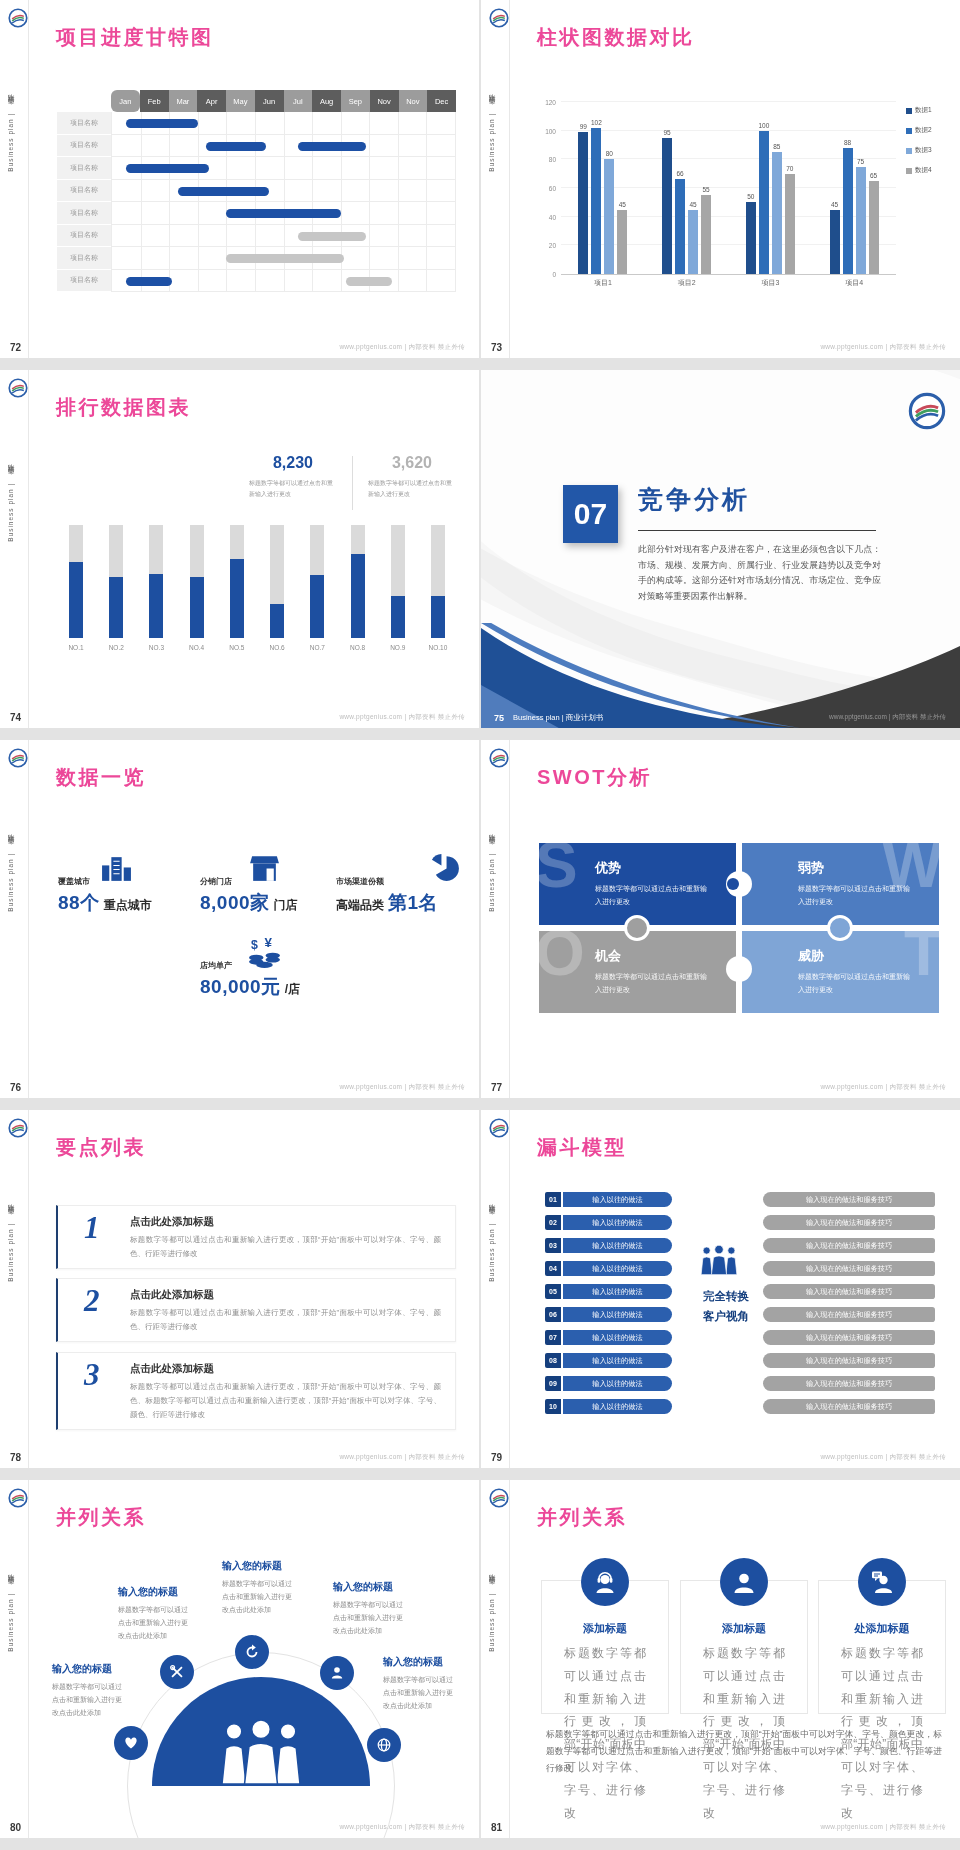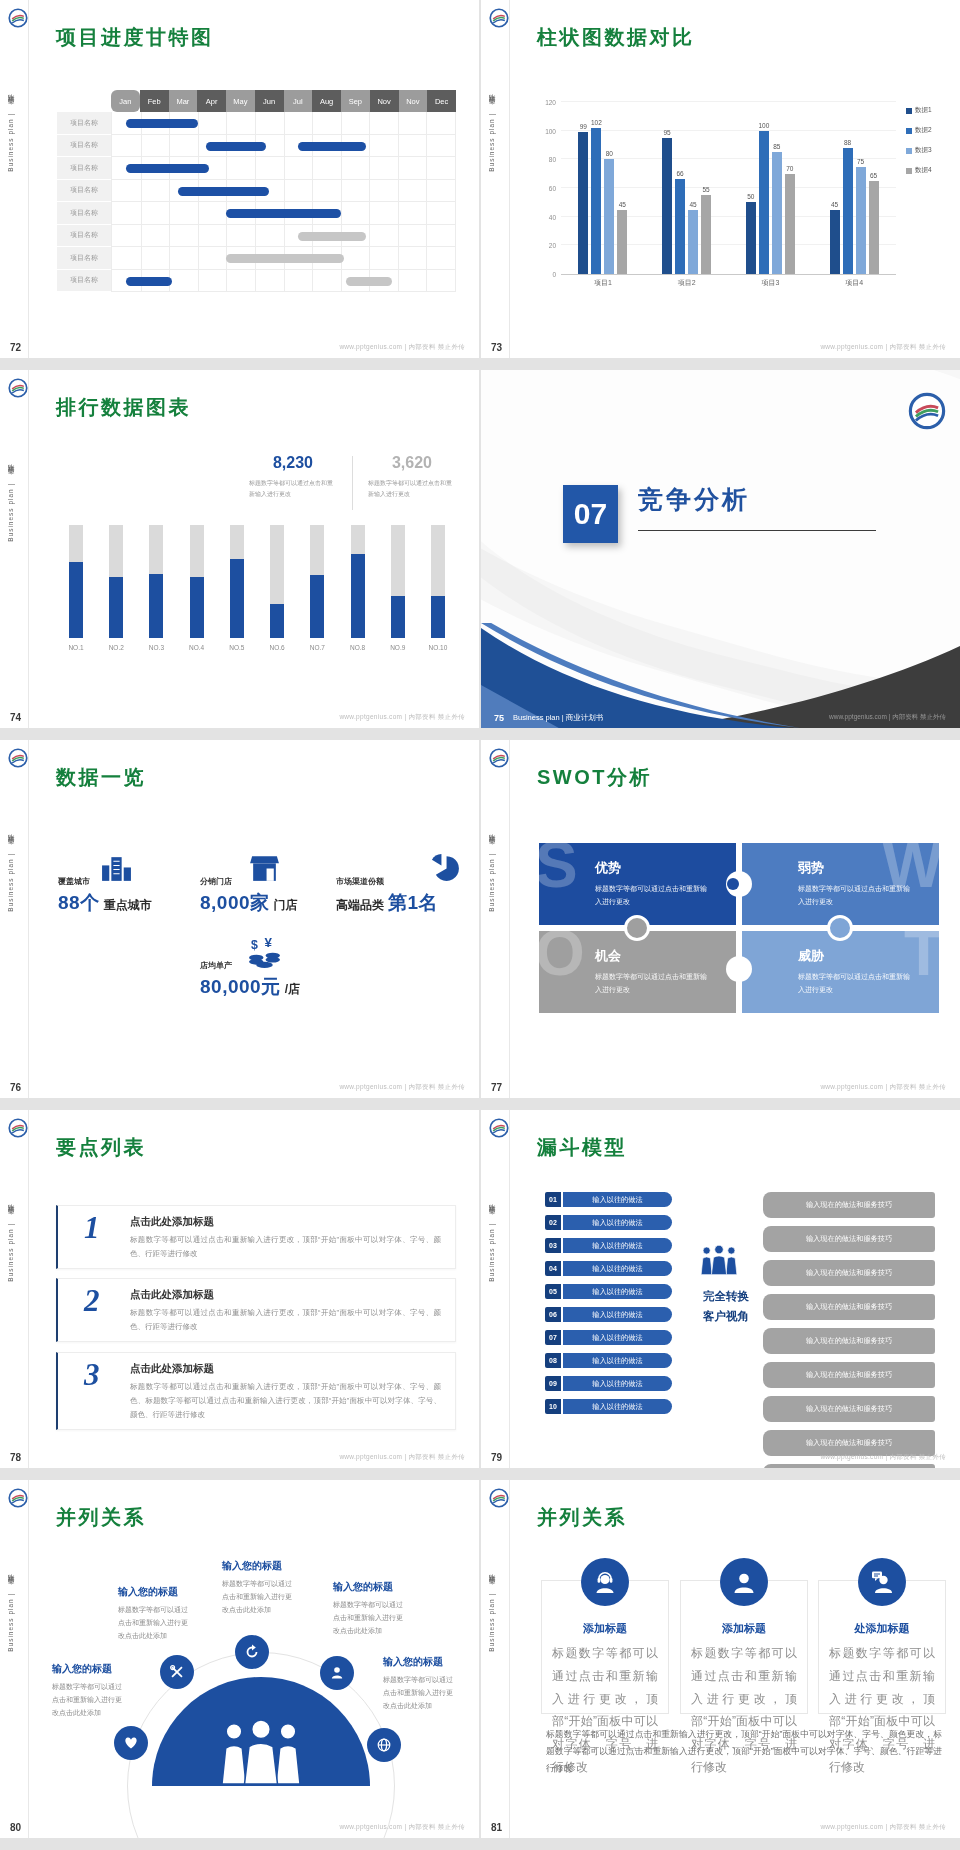--- a/index.html
+++ b/index.html
@@ -3,21 +3,21 @@
 <meta charset="utf-8">
 <style>
   html,body{margin:0;padding:0}
   body{width:960px;background:#e3e3e3;font-family:"Liberation Sans",sans-serif}
   .grid{display:grid;grid-template-columns:479px 479px;column-gap:2px;row-gap:12px;padding-bottom:12px}
   .cell{position:relative;height:358px;background:#fff;overflow:hidden}
   
   .logo{position:absolute;left:8px;top:8px;width:20px;height:20px}
   .sideline{position:absolute;left:28px;top:0;bottom:0;width:1px;background:#e8e8e8}
   .vtext{position:absolute;left:7px;top:105px;writing-mode:vertical-rl;transform:rotate(180deg);font-size:6.5px;color:#666;letter-spacing:1px}
-  .stitle{position:absolute;left:56px;top:24px;font-size:20px;color:#15803d;letter-spacing:2.5px;font-weight:bold}
+  .stitle{position:absolute;left:56px;top:24px;font-size:20px;color:#ec4899;letter-spacing:2.5px;font-weight:bold}
   .pagenum{position:absolute;left:10px;bottom:5px;font-size:10px;font-weight:bold;color:#3a3a3a}
   .wm{position:absolute;right:14px;bottom:6px;font-size:6.5px;color:#bdbdbd;letter-spacing:.3px}
   
   .gantt{position:absolute;left:57px;top:90px;width:399px}
   .g-head{display:flex;margin-left:54px;height:22px}
   .g-hcell{flex:1;color:#fff;font-size:7.5px;display:flex;align-items:center;justify-content:center}
   .g-body{display:flex}
   .g-labels{width:54px}
   .g-label{height:22.5px;background:#f1f1f1;border-bottom:1px solid #fff;box-sizing:border-box;display:flex;align-items:center;justify-content:center;font-size:7px;color:#9a9a9a}
   .g-area{flex:1;position:relative;border-left:1px solid #ececec;border-right:1px solid #ececec}
@@ -92,38 +92,38 @@
   .pt1{top:95px;height:64px}.pt2{top:168px;height:64px}.pt3{top:242px;height:78px}
   .pt-num{position:absolute;left:26px;top:4px;font-family:"Liberation Serif",serif;font-style:italic;font-size:31px;color:#1d4fa0;font-weight:bold}
   .pt-h{font-size:10.5px;font-weight:bold;color:#333;margin-bottom:4px}
   .pt-b{font-size:7.5px;color:#8f8f8f;line-height:1.85;text-align:justify}
   
   .fn-left{position:absolute;left:64px;top:82px;width:127px}
   .fn-lrow{display:flex;height:15px;margin-bottom:8px}
   .fn-badge{width:16px;background:#153f7e;color:#fff;font-size:7px;font-weight:bold;display:flex;align-items:center;justify-content:center;border-radius:2px 0 0 2px}
   .fn-lbar{flex:1;background:#2b5fae;border-radius:0 8px 8px 0;color:#fff;font-size:7.2px;display:flex;align-items:center;justify-content:center;margin-left:2px}
   .fn-right{position:absolute;left:282px;top:82px;width:172px}
-  .fn-rrow{height:26px;margin-bottom:8px;background:#a3a3a3;border-radius:8px 3px 3px 8px;color:#fff;font-size:7.2px;display:flex;align-items:center;justify-content:center}
+  .fn-rrow{height:15px;margin-bottom:8px;background:#a3a3a3;border-radius:8px 3px 3px 8px;color:#fff;font-size:7.2px;display:flex;align-items:center;justify-content:center}
   .fn-ppl{position:absolute;left:216px;top:134px;width:44px;height:31px}
   .fn-txt{position:absolute;left:198px;top:176px;width:94px;font-size:11.5px;font-weight:bold;color:#16407f;line-height:1.75;text-align:center}
   
   .arc{position:absolute;left:127px;top:172px;width:268px;height:268px;border:1px solid #e3e3e3;border-radius:50%;box-sizing:border-box}
   .semi{position:absolute;left:152px;top:197px;width:218px;height:109px;border-radius:109px 109px 0 0;background:#1d4fa0}
   .ppl80{position:absolute;left:213px;top:238px;width:96px;height:66px}
   .orb{position:absolute;width:34px;height:34px;border-radius:50%;background:#1d4fa0;display:flex;align-items:center;justify-content:center}
   .orb svg{width:16px;height:16px}
   .orb-tools{left:160px;top:175px}.orb-refresh{left:235px;top:155px}.orb-person{left:320px;top:176px}
   .orb-heart{left:114px;top:246px}.orb-globe{left:367px;top:248px}
   .pb{position:absolute}
   .pb-t{font-size:10px;font-weight:bold;color:#1d4fa0;margin-bottom:5px}
   .pb-c{font-size:7px;color:#8d8d8d;line-height:1.85;width:76px}
   .pb1{left:222px;top:79px}.pb2{left:118px;top:105px}.pb3{left:333px;top:100px}
   .pb4{left:52px;top:182px}.pb5{left:383px;top:175px}
   
-  .card{position:absolute;top:100px;width:128px;height:134px;border:1px solid #e7e7e7;box-sizing:border-box;padding:40px 10px 0;text-align:center}
+  .card{position:absolute;top:100px;width:128px;height:134px;border:1px solid #e7e7e7;box-sizing:border-box;padding:40px 22px 0;text-align:center}
   .card1{left:60px}.card2{left:199px}.card3{left:337px}
   .card-ic{position:absolute;top:-23px;left:50%;transform:translateX(-50%);width:48px;height:48px;border-radius:50%;background:#1d4fa0;display:flex;align-items:center;justify-content:center}
   .card-ic svg{width:26px;height:26px}
   .card-t{font-size:11px;font-weight:bold;color:#1d4fa0;margin-bottom:6px}
   .card-b{font-size:12px;color:#8d8d8d;line-height:1.9;text-align:justify}
   .par-txt{position:absolute;left:65px;top:246px;width:396px;font-size:8.8px;color:#6f6f6f;line-height:1.95;text-align:justify}
 </style>
 </head>
 <body>
 
@@ -404,20 +404,21 @@
 
   <div class="cell sec">
     <div class="curve"></div>
     <div class="curve2"></div>
     <svg class="sec-logo" viewBox="0 0 24 24">
         <use href="#logoG"></use>
       </svg>
     <div class="sec-num">07</div>
     <div class="sec-title">竞争分析</div>
     <div class="sec-line"></div>
+    <div class="sec-body">此部分针对现有客户及潜在客户，在这里必须包含以下几点：市场、规模、发展方向、所属行业、行业发展趋势以及竞争对手的构成等。这部分还针对市场划分情况、市场定位、竞争应对策略等重要因素作出解释。</div>
     <svg class="sec-waves" viewBox="0 0 480 105" preserveAspectRatio="none">
       <path d="M480,23 C400,60 300,88 190,105 L480,105 Z" fill="#3d3d3d"></path>
       <path d="M0,5 C80,60 180,92 310,105 L0,105 Z" fill="#1f5096"></path>
       <path d="M0,0 C90,55 195,90 320,105 C200,86 90,48 0,-6 Z" fill="#4d7cbf"></path>
       <path d="M0,62 L78,105 L0,105 Z" fill="#5581c0" opacity="0.9"></path>
     </svg>
     <div class="sec-footer">
       <span class="sec-page">75</span>
       <span class="sec-brand">Business plan | 商业计划书</span>
     </div>

